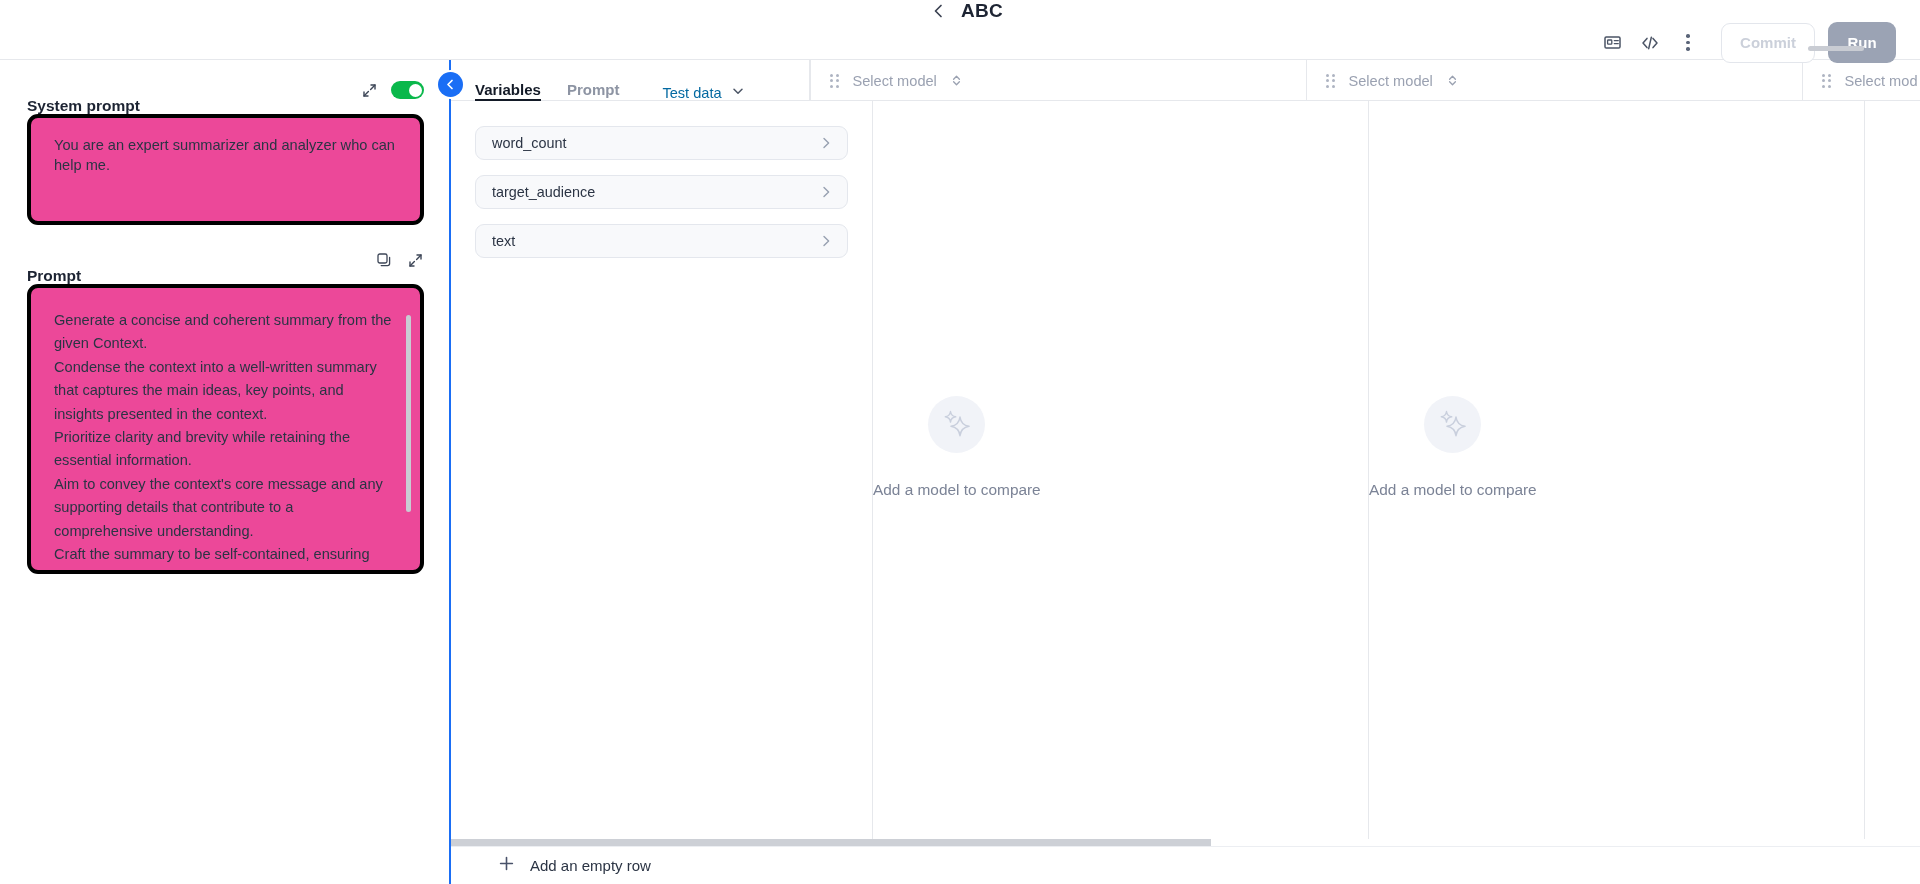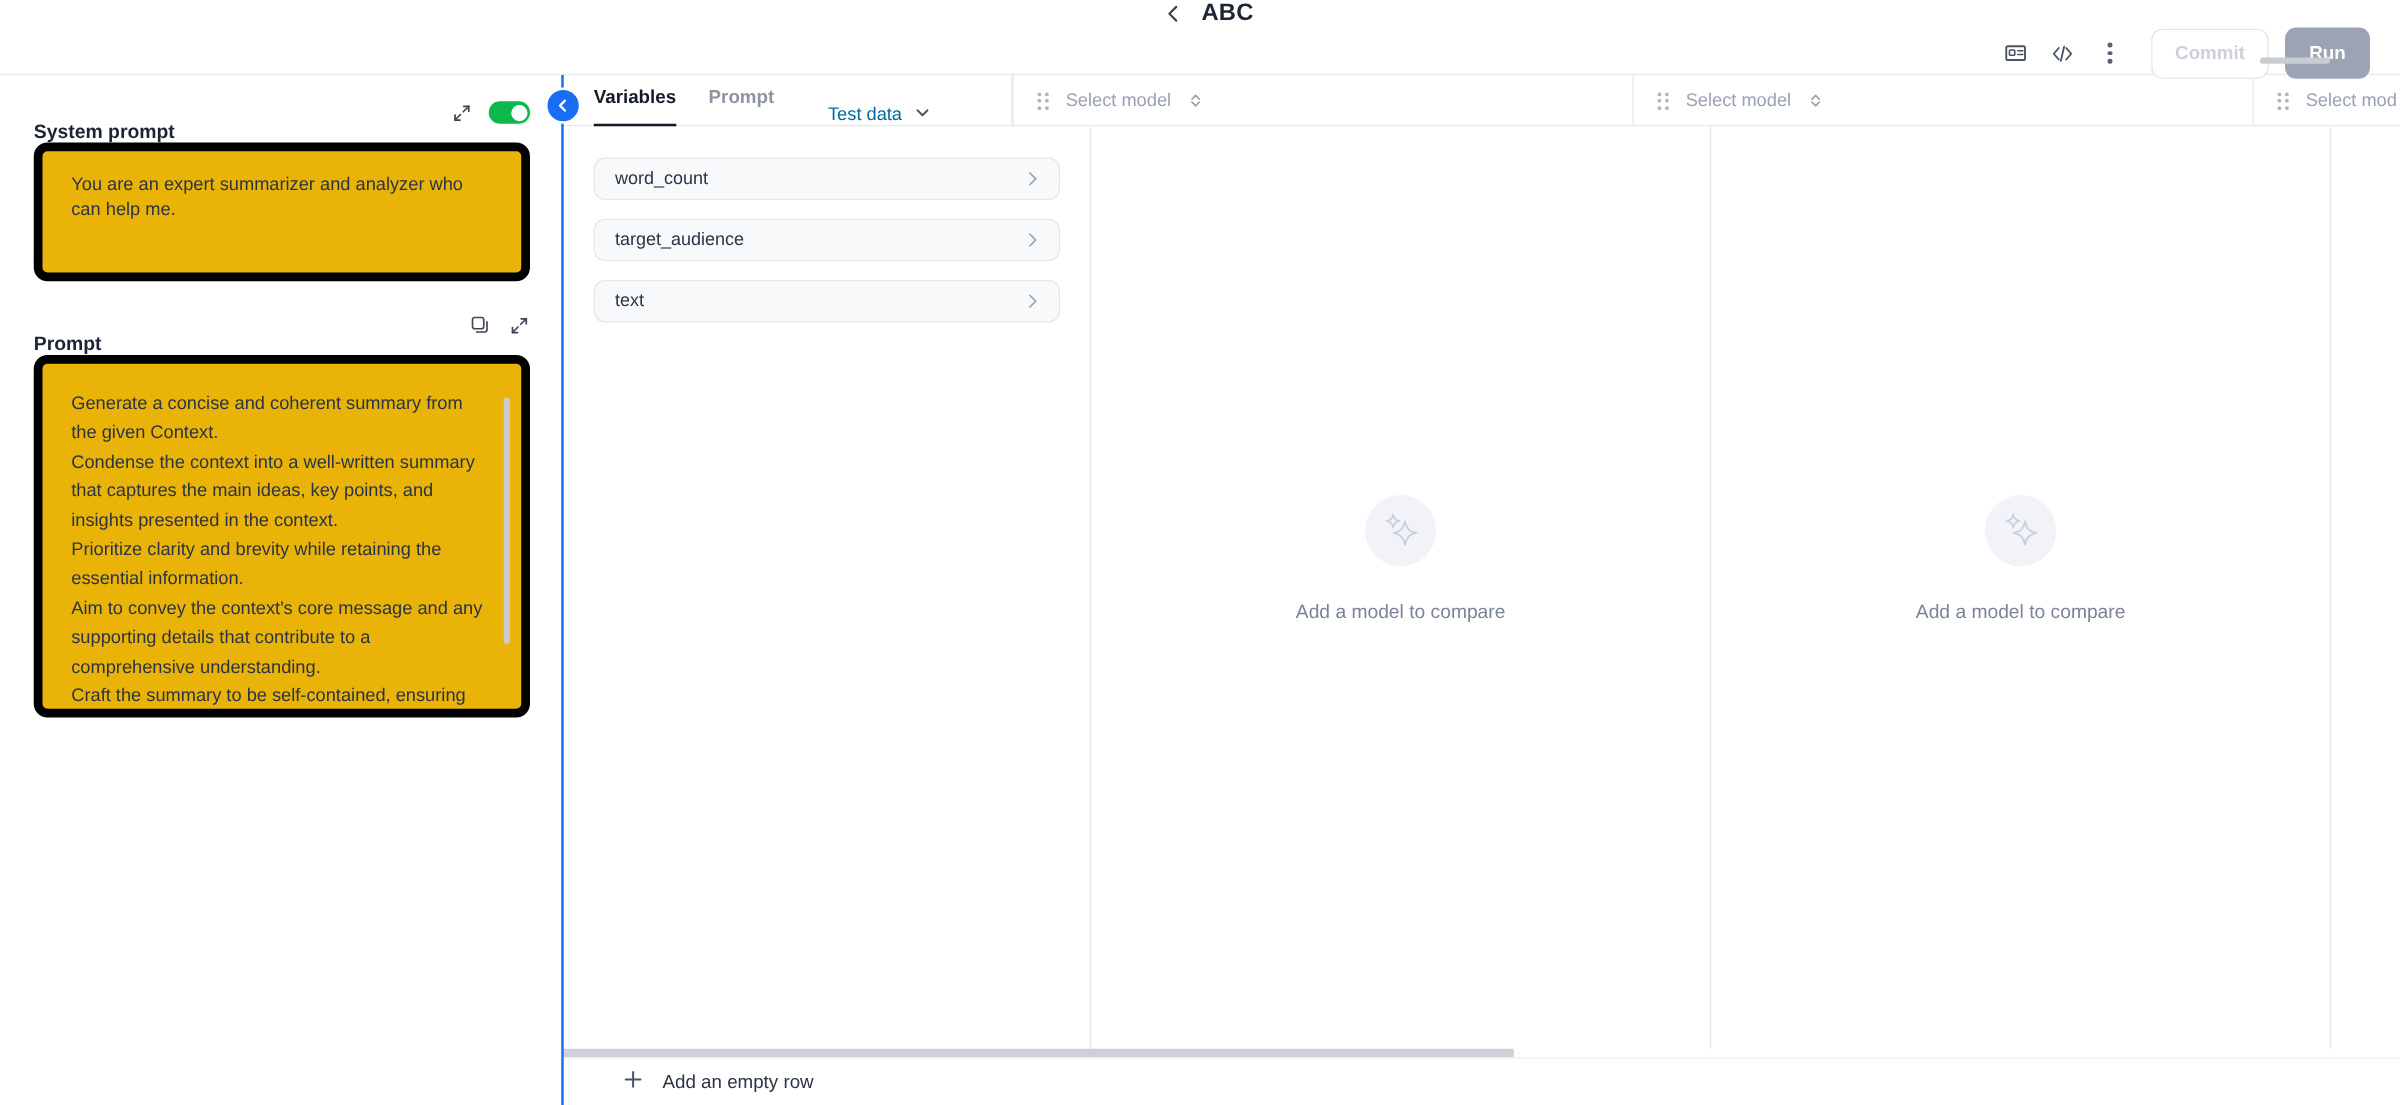--- a/index.html
+++ b/index.html
@@ -141,23 +141,23 @@
   }
   .toggle .knob {
     position: absolute;
     top: 2.5px; right: 2.5px;
     width: 13px; height: 13px;
     border-radius: 50%;
     background: #ffffff;
   }
 
   .prompt-box {
-    border: 7px solid #000000;
+    border: 4px solid #000000;
     border-radius: 11px;
-    background: #eab308;
+    background: #ec4899;
     position: relative;
     overflow: hidden;
   }
   .sys-box { height: 111px; padding: 17px 20px 0 23px; }
   .sys-box .body-text {
     font-size: 14.6px;
     line-height: 20px;
     color: #2b3444;
     white-space: pre-wrap;
   }
@@ -229,21 +229,21 @@
     align-items: flex-end;
     height: 41px;
     padding-left: 24px;
     gap: 26px;
     border-right: 1px solid #e6e8ec;
   }
   .tab {
     font-size: 15px;
     font-weight: 700;
     color: #8d94a3;
-    padding-bottom: 12px;
+    padding-bottom: 0;
     cursor: pointer;
     border-bottom: 2.5px solid transparent;
     line-height: 18px;
     text-align: right;
   }
   .tab.active {
     color: #131a27;
     border-bottom-color: #131a27;
   }
   .testdata-cell {
@@ -327,21 +327,21 @@
     color: #97a0b0;
     display: flex;
     align-items: center;
   }
 
   .model-col {
     flex: none;
     border-right: 1px solid #e6e8ec;
     height: 745px;
     display: flex;
-    align-items: center;
+    align-items: flex-start;
     justify-content: center;
     flex-direction: column;
   }
   .model-col.m1 { width: 496px; }
   .model-col.m2 { width: 496px; }
   .model-col.m3 { width: 300px; border-right: none; }
 
   .empty-state {
     display: flex;
     flex-direction: column;

